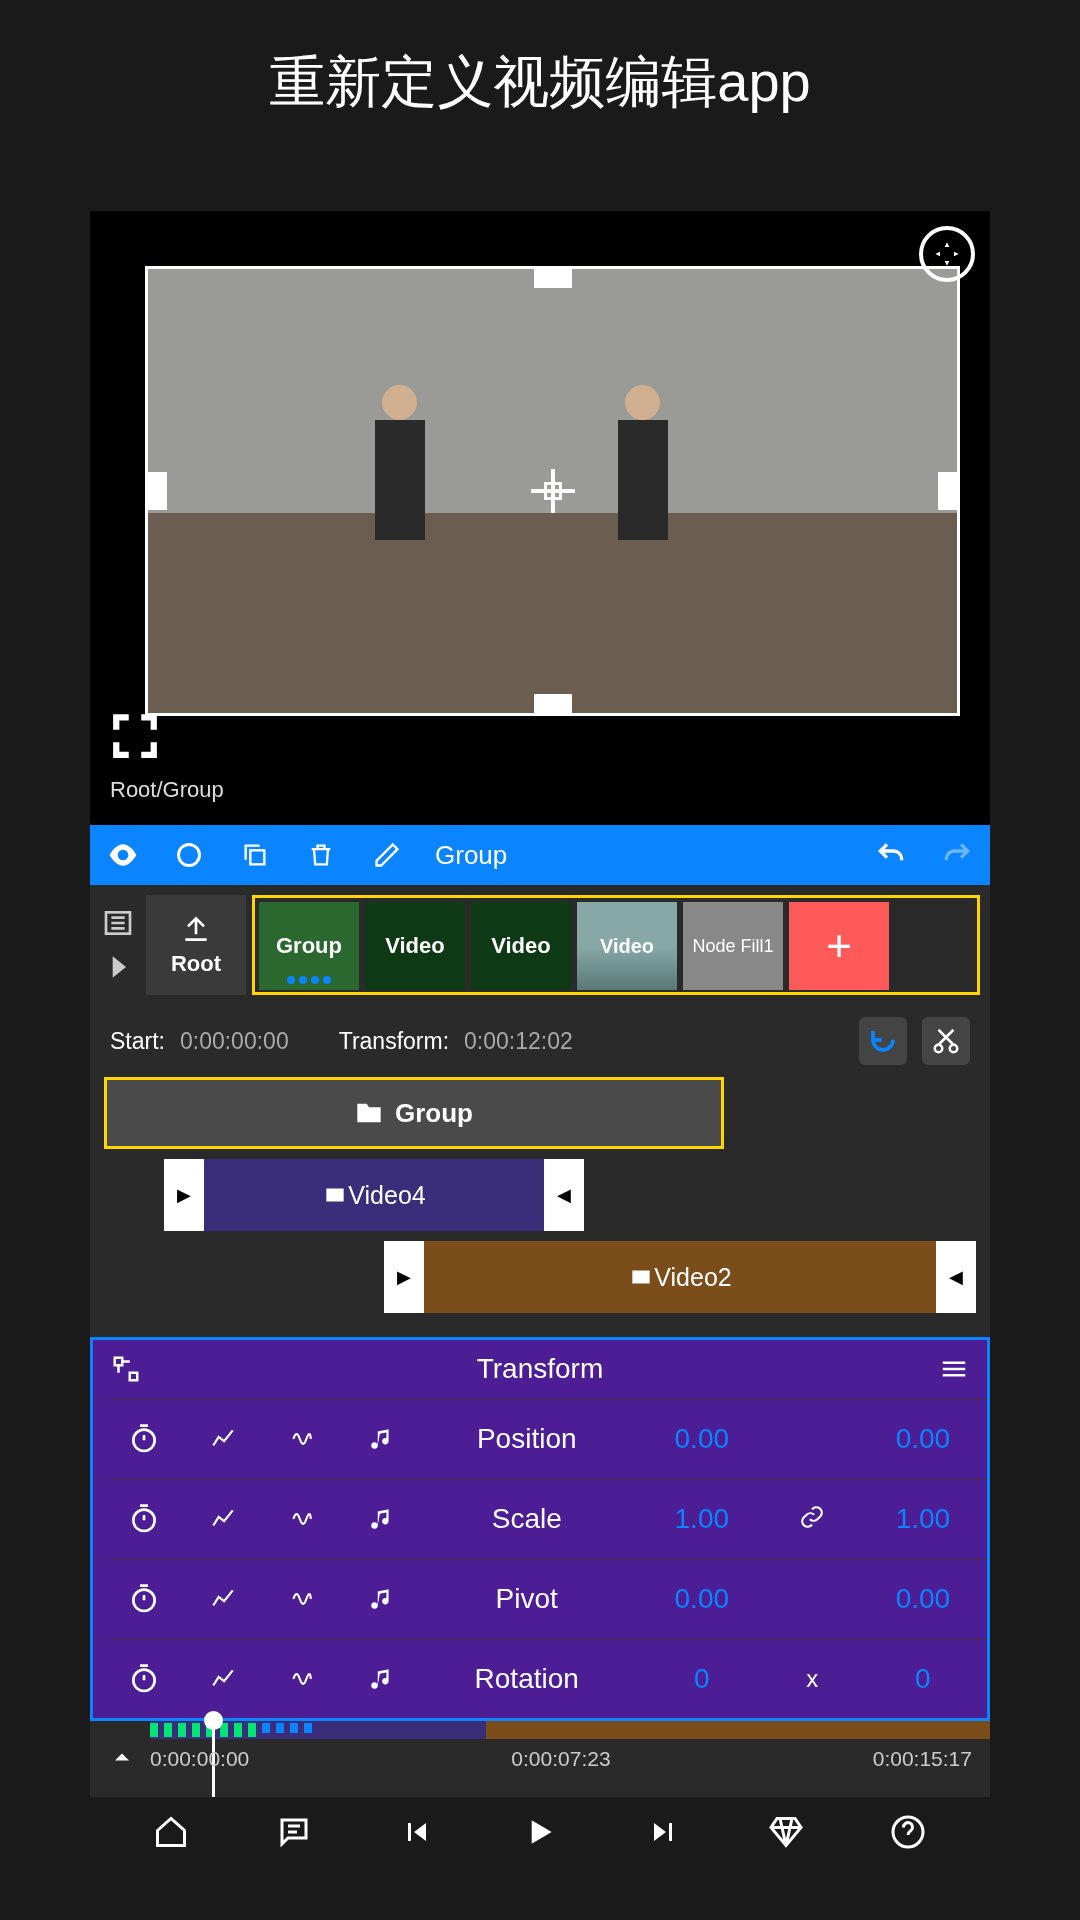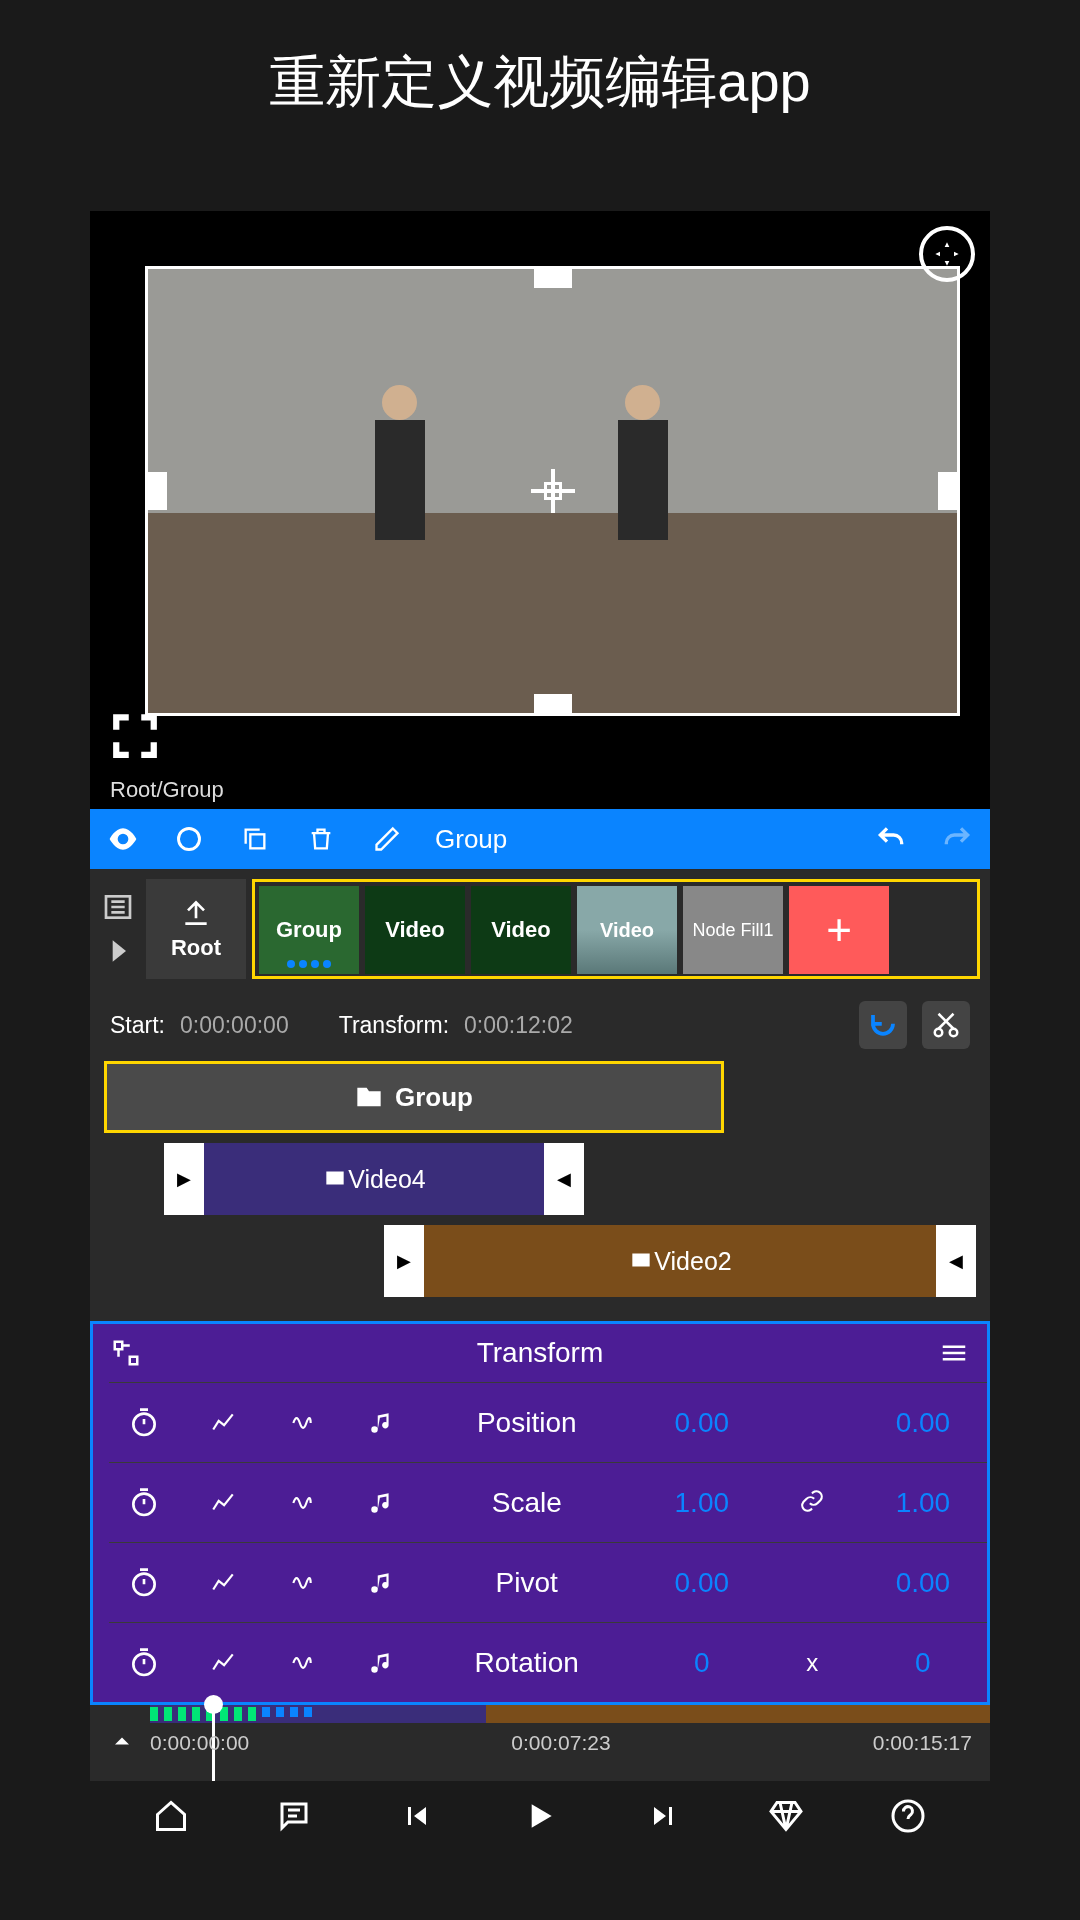--- a/index.html
+++ b/index.html
@@ -85,21 +85,21 @@
 }
 .undo-circle svg { width: 28px; height: 28px; }
 .fullscreen-icon {
   position: absolute;
   left: 20px;
   bottom: 10px;
   width: 50px;
   height: 50px;
 }
 .breadcrumb {
-  padding: 6px 20px 6px 20px;
+  padding: 6px 20px 22px 20px;
   font-size: 22px;
   color: #ddd;
 }
 .top-toolbar {
   background: #0a84ff;
   height: 60px;
   display: flex;
   align-items: center;
   padding: 0 15px;
   gap: 30px;
@@ -242,20 +242,21 @@
   background: #fff;
   display: flex;
   align-items: center;
   justify-content: center;
   color: #000;
   font-size: 18px;
 }
 .clip-content {
   flex: 1;
   display: flex;
+  align-items: center;
   justify-content: center;
   color: #fff;
   font-size: 25px;
 }
 .transform-panel {
   border: 3px solid #0a84ff;
   background: #4c1d95;
 }
 .transform-header {
   height: 58px;

